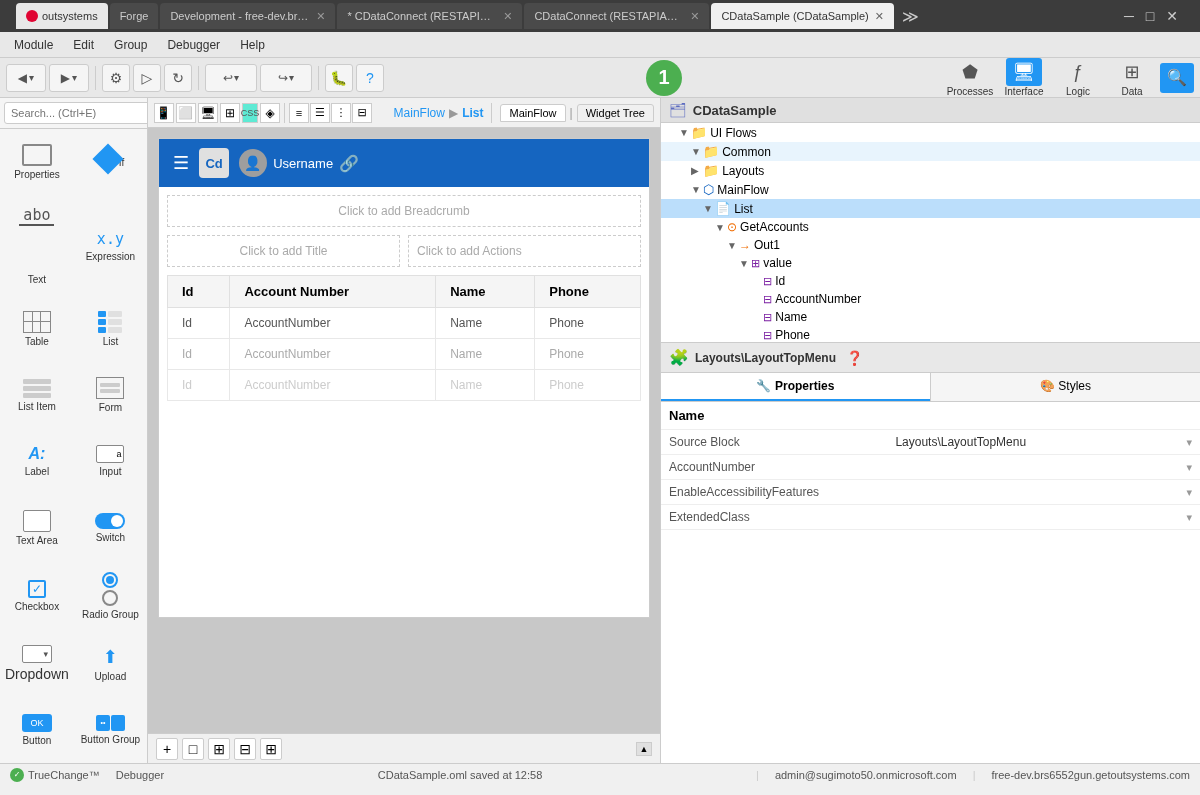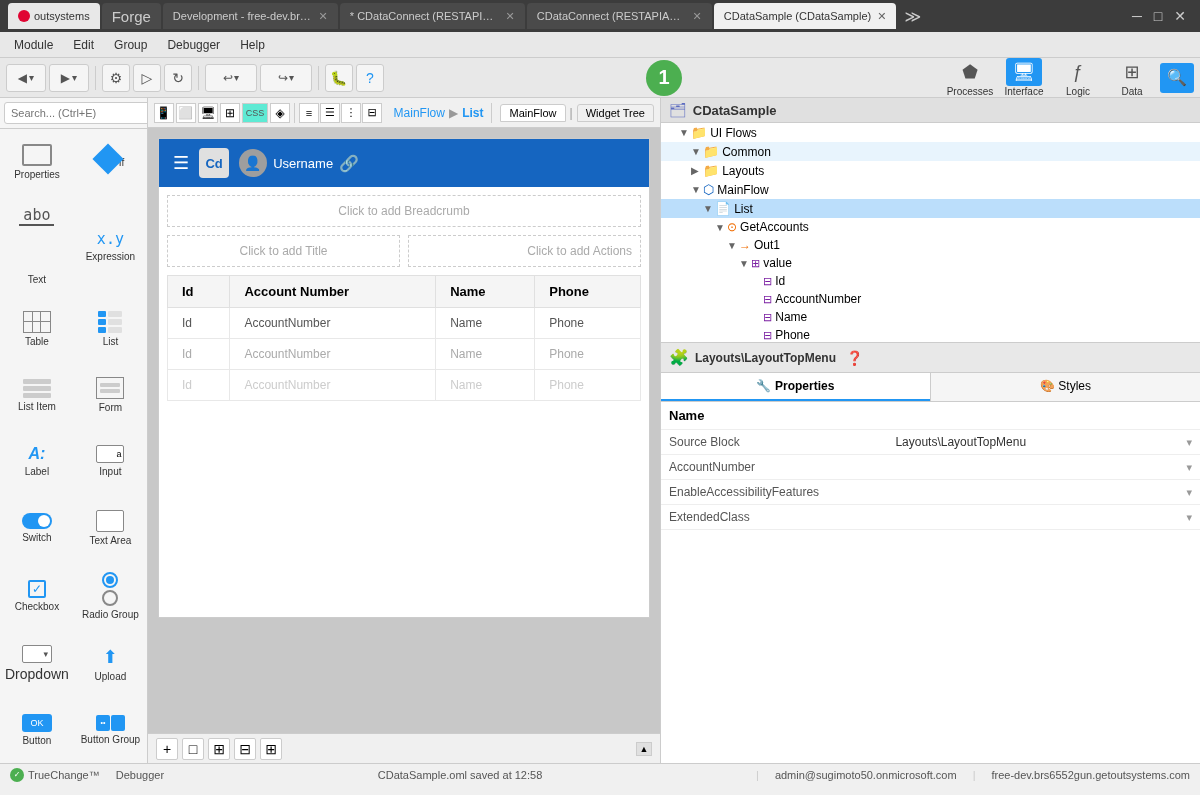--- a/index.html
+++ b/index.html
@@ -1,27 +1,27 @@
 <!DOCTYPE html>
 <html><head>
   <meta charset="utf-8">
   <style>
     * { box-sizing: border-box; margin: 0; padding: 0; }
     body { font-family: 'Segoe UI', Arial, sans-serif; font-size: 12px; background: #f0f0f0; overflow: hidden; width: 1200px; height: 795px; }
   </style>
 </head>
 <body>
 
-<div style="display:flex; align-items:center; background:#3c3c3c; height:32px; padding: 0 8px;">
+<div style="display:flex; align-items:center; background:#3c3c3c; height:32px; padding: 0 16px;">
   <div style="display:flex;align-items:center;padding:0 10px;height:26px;background:#e8e8e8;border-radius:4px 4px 0 0;margin-right:2px;cursor:pointer;">
     <div style="width:12px;height:12px;background:#e00533;border-radius:50%;margin-right:4px;"></div>
     <span style="font-size:11px;color:#333;">outsystems</span>
   </div>
   <div style="display:flex;align-items:center;padding:0 10px;height:26px;background:#4a4a4a;border-radius:4px 4px 0 0;margin-right:2px;cursor:pointer;">
-    <span style="font-size:15px;color:#ccc;text-align:center;">Forge</span>
+    <span style="font-size:11px;color:#ccc;text-align:center;">Forge</span>
   </div>
   <div style="display:flex;align-items:center;padding:0 10px;height:26px;background:#4a4a4a;border-radius:4px 4px 0 0;margin-right:2px;cursor:pointer;max-width:175px;overflow:hidden;">
     <span style="font-size:11px;color:#ccc;white-space:nowrap;overflow:hidden;text-overflow:ellipsis;">Development - free-dev.brs6552g...</span>
     <span style="margin-left:6px;color:#999;font-size:11px;cursor:pointer;">✕</span>
   </div>
   <div style="display:flex;align-items:center;padding:0 10px;height:26px;background:#4a4a4a;border-radius:4px 4px 0 0;margin-right:2px;cursor:pointer;max-width:185px;overflow:hidden;">
     <span style="font-size:11px;color:#ccc;white-space:nowrap;overflow:hidden;text-overflow:ellipsis;">* CDataConnect (RESTAPIAPP)</span>
     <span style="margin-left:6px;color:#999;font-size:11px;cursor:pointer;">✕</span>
   </div>
   <div style="display:flex;align-items:center;padding:0 10px;height:26px;background:#4a4a4a;border-radius:4px 4px 0 0;margin-right:2px;cursor:pointer;max-width:185px;overflow:hidden;">
@@ -188,29 +188,29 @@
         <div style="font-size:16px;color:#2196f3;font-style:italic;margin-bottom:3px;font-weight:bold;">A:</div>
         <span style="font-size:10px;color:#333;">Label</span>
       </div>
 
       <div style="display:flex;flex-direction:column;align-items:center;justify-content:center;padding:6px 4px;cursor:pointer;border:1px solid transparent;min-height:58px;">
         <div style="width:28px;height:18px;border:1px solid #888;border-radius:2px;background:white;display:flex;align-items:center;justify-content:flex-end;padding-right:2px;margin-bottom:3px;font-size:9px;">a</div>
         <span style="font-size:10px;color:#333;">Input</span>
       </div>
 
       <div style="display:flex;flex-direction:column;align-items:center;justify-content:center;padding:6px 4px;cursor:pointer;border:1px solid transparent;min-height:58px;">
+        <div style="width:28px;height:22px;border:1px solid #888;border-radius:2px;background:white;margin-bottom:3px;"></div>
+        <span style="font-size:10px;color:#333;">Text Area</span>
+      </div>
+
+      <div style="display:flex;flex-direction:column;align-items:center;justify-content:center;padding:6px 4px;cursor:pointer;border:1px solid transparent;min-height:58px;">
         <div style="width:30px;height:16px;background:#2196f3;border-radius:8px;position:relative;margin-bottom:3px;">
           <div style="position:absolute;right:2px;top:2px;width:12px;height:12px;background:white;border-radius:50%;"></div>
         </div>
         <span style="font-size:10px;color:#333;">Switch</span>
-      </div>
-
-      <div style="display:flex;flex-direction:column;align-items:center;justify-content:center;padding:6px 4px;cursor:pointer;border:1px solid transparent;min-height:58px;">
-        <div style="width:28px;height:22px;border:1px solid #888;border-radius:2px;background:white;margin-bottom:3px;"></div>
-        <span style="font-size:10px;color:#333;">Text Area</span>
       </div>
 
       <div style="display:flex;flex-direction:column;align-items:center;justify-content:center;padding:6px 4px;cursor:pointer;border:1px solid transparent;min-height:58px;">
         <div style="width:18px;height:18px;border:2px solid #2196f3;border-radius:2px;display:flex;align-items:center;justify-content:center;color:#2196f3;font-size:12px;margin-bottom:3px;">✓</div>
         <span style="font-size:10px;color:#333;">Checkbox</span>
       </div>
 
       <div style="display:flex;flex-direction:column;align-items:center;justify-content:center;padding:6px 4px;cursor:pointer;border:1px solid transparent;min-height:58px;">
         <div style="margin-bottom:3px;display:flex;flex-direction:column;gap:2px;">
           <div style="width:16px;height:16px;border:2px solid #2196f3;border-radius:50%;position:relative;">
@@ -249,21 +249,21 @@
 
   <div style="flex:1;display:flex;flex-direction:column;overflow:hidden;min-width:0;">
 
     <div style="display:flex;align-items:center;background:#f0f0f0;border-bottom:1px solid #ccc;padding:3px 6px;gap:4px;height:30px;">
 
       <div style="display:flex;gap:2px;">
         <div style="width:20px;height:20px;border:1px solid #ccc;display:flex;align-items:center;justify-content:center;cursor:pointer;font-size:12px;background:white;">📱</div>
         <div style="width:20px;height:20px;border:1px solid #ccc;display:flex;align-items:center;justify-content:center;cursor:pointer;font-size:12px;background:white;">⬜</div>
         <div style="width:20px;height:20px;border:1px solid #ccc;display:flex;align-items:center;justify-content:center;cursor:pointer;font-size:12px;background:white;">🖥</div>
         <div style="width:20px;height:20px;border:1px solid #ccc;display:flex;align-items:center;justify-content:center;cursor:pointer;font-size:12px;background:white;">⊞</div>
-        <div style="width:26px;height:20px;border:1px solid #ccc;display:flex;align-items:center;justify-content:center;cursor:pointer;font-size:9px;background:#5eead4;color:#555;">CSS</div>
+        <div style="width:16px;height:20px;border:1px solid #ccc;display:flex;align-items:center;justify-content:center;cursor:pointer;font-size:9px;background:#5eead4;color:#555;">CSS</div>
         <div style="width:20px;height:20px;border:1px solid #ccc;display:flex;align-items:center;justify-content:center;cursor:pointer;font-size:12px;background:white;">◈</div>
       </div>
       <div style="width:1px;height:20px;background:#ccc;"></div>
 
       <div style="display:flex;gap:1px;">
         <div style="width:20px;height:20px;border:1px solid #ccc;display:flex;align-items:center;justify-content:center;cursor:pointer;font-size:11px;background:white;">≡</div>
         <div style="width:20px;height:20px;border:1px solid #ccc;display:flex;align-items:center;justify-content:center;cursor:pointer;font-size:11px;background:white;">☰</div>
         <div style="width:20px;height:20px;border:1px solid #ccc;display:flex;align-items:center;justify-content:center;cursor:pointer;font-size:11px;background:white;">⋮</div>
         <div style="width:20px;height:20px;border:1px solid #ccc;display:flex;align-items:center;justify-content:center;cursor:pointer;font-size:11px;background:white;">⊟</div>
       </div>
@@ -290,21 +290,21 @@
             <div style="width:28px;height:28px;border-radius:50%;background:#9e9e9e;display:flex;align-items:center;justify-content:center;font-size:14px;color:white;">👤</div>
             <span style="font-size:13px;">Username</span>
             <span style="font-size:16px;cursor:pointer;">🔗</span>
           </div>
         </div>
 
         <div style="margin:8px;padding:8px;border:1px dashed #ccc;color:#aaa;font-size:12px;text-align:center;">Click to add Breadcrumb</div>
 
         <div style="display:flex;margin:8px;gap:8px;">
           <div style="flex:1;padding:8px;border:1px dashed #ccc;color:#aaa;font-size:12px;text-align:center;">Click to add Title</div>
-          <div style="flex:1;padding:8px;border:1px dashed #ccc;color:#aaa;font-size:12px;text-align:right;">Click to add Actions</div>
+          <div style="flex:1;padding:8px;border:1px dashed #ccc;color:#aaa;font-size:12px;text-align:left;">Click to add Actions</div>
         </div>
 
         <table style="margin:8px;border-collapse:collapse;width:calc(100% - 16px);">
           <thead>
             <tr>
               <th style="background:#f5f5f5;border:1px solid #e0e0e0;padding:8px 14px;text-align:left;font-size:13px;font-weight:600;">Id</th>
               <th style="background:#f5f5f5;border:1px solid #e0e0e0;padding:8px 14px;text-align:left;font-size:13px;font-weight:600;">Account Number</th>
               <th style="background:#f5f5f5;border:1px solid #e0e0e0;padding:8px 14px;text-align:left;font-size:13px;font-weight:600;">Name</th>
               <th style="background:#f5f5f5;border:1px solid #e0e0e0;padding:8px 14px;text-align:left;font-size:13px;font-weight:600;">Phone</th>
             </tr>

